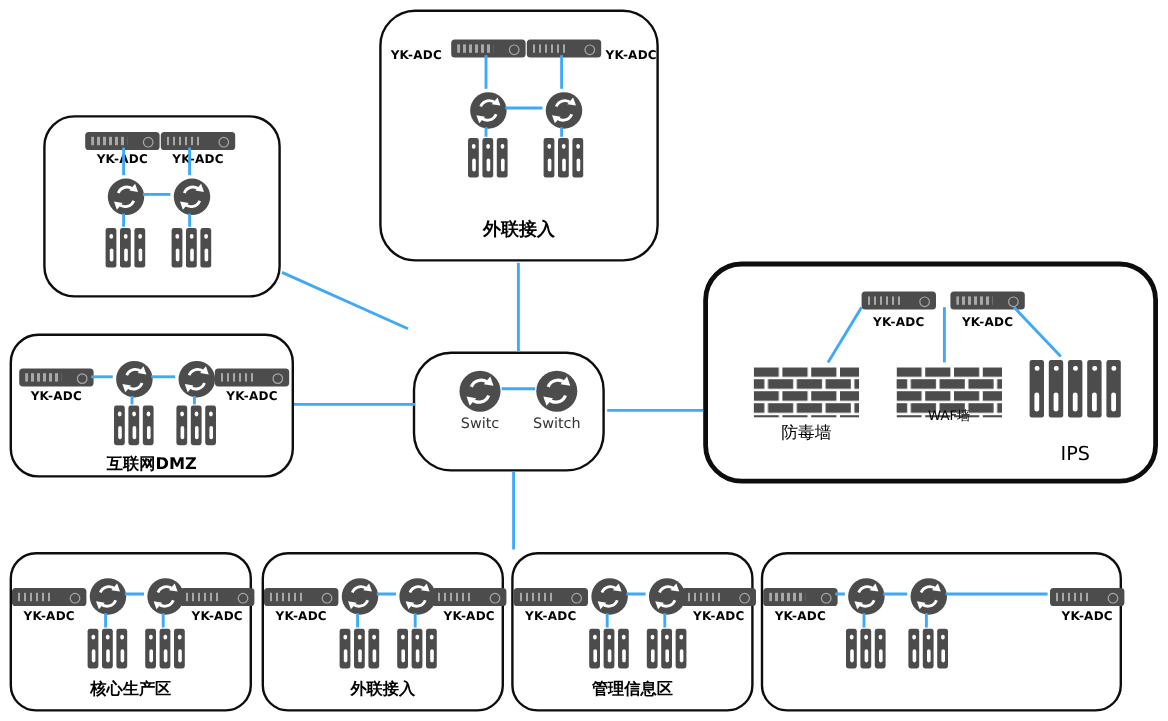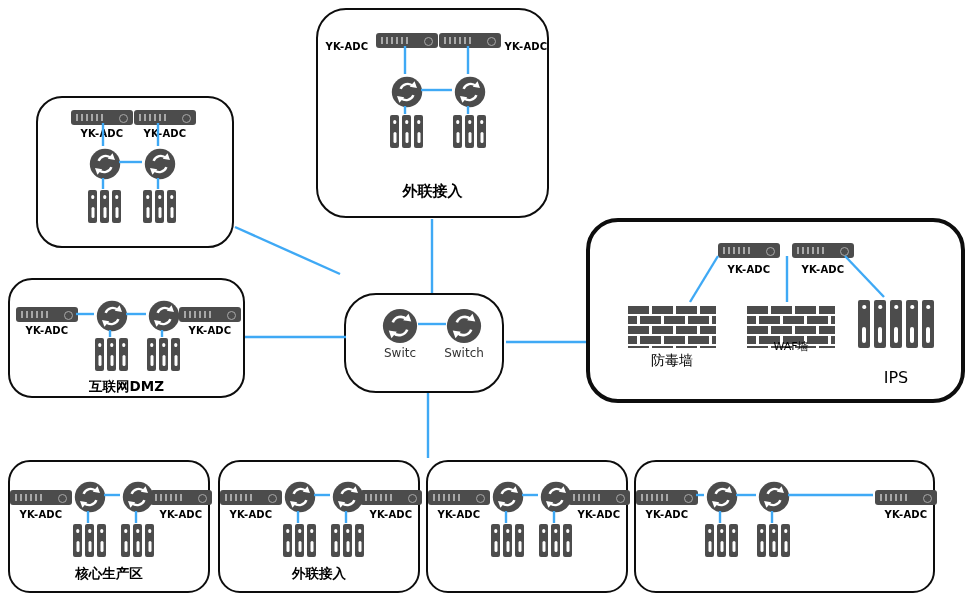--- a/index.html
+++ b/index.html
@@ -222,20 +222,21 @@
     <span class="rack" style="left:63px;top:62px">
         <b></b>
         <b></b>
         <b></b>
       </span>
     <span class="rack" style="left:111px;top:62px">
         <b></b>
         <b></b>
         <b></b>
       </span>
+    <div class="ztitle" style="top:103px">管理信息区</div>
   </section>
 
   <section class="zone" style="left:634px;top:460px;width:301px;height:133px;border-radius:22px">
     <span class="appliance" style="left:0;top:28px"></span>
     <span class="appliance" style="left:239px;top:28px"></span>
     <span class="adc" style="left:0;top:47px">YK-ADC</span>
     <span class="adc" style="left:239px;top:47px">YK-ADC</span>
     <svg class="sync" width="32" height="32" style="left:70px;top:19px">
         <use href="#ic-sync"></use>
       </svg>

